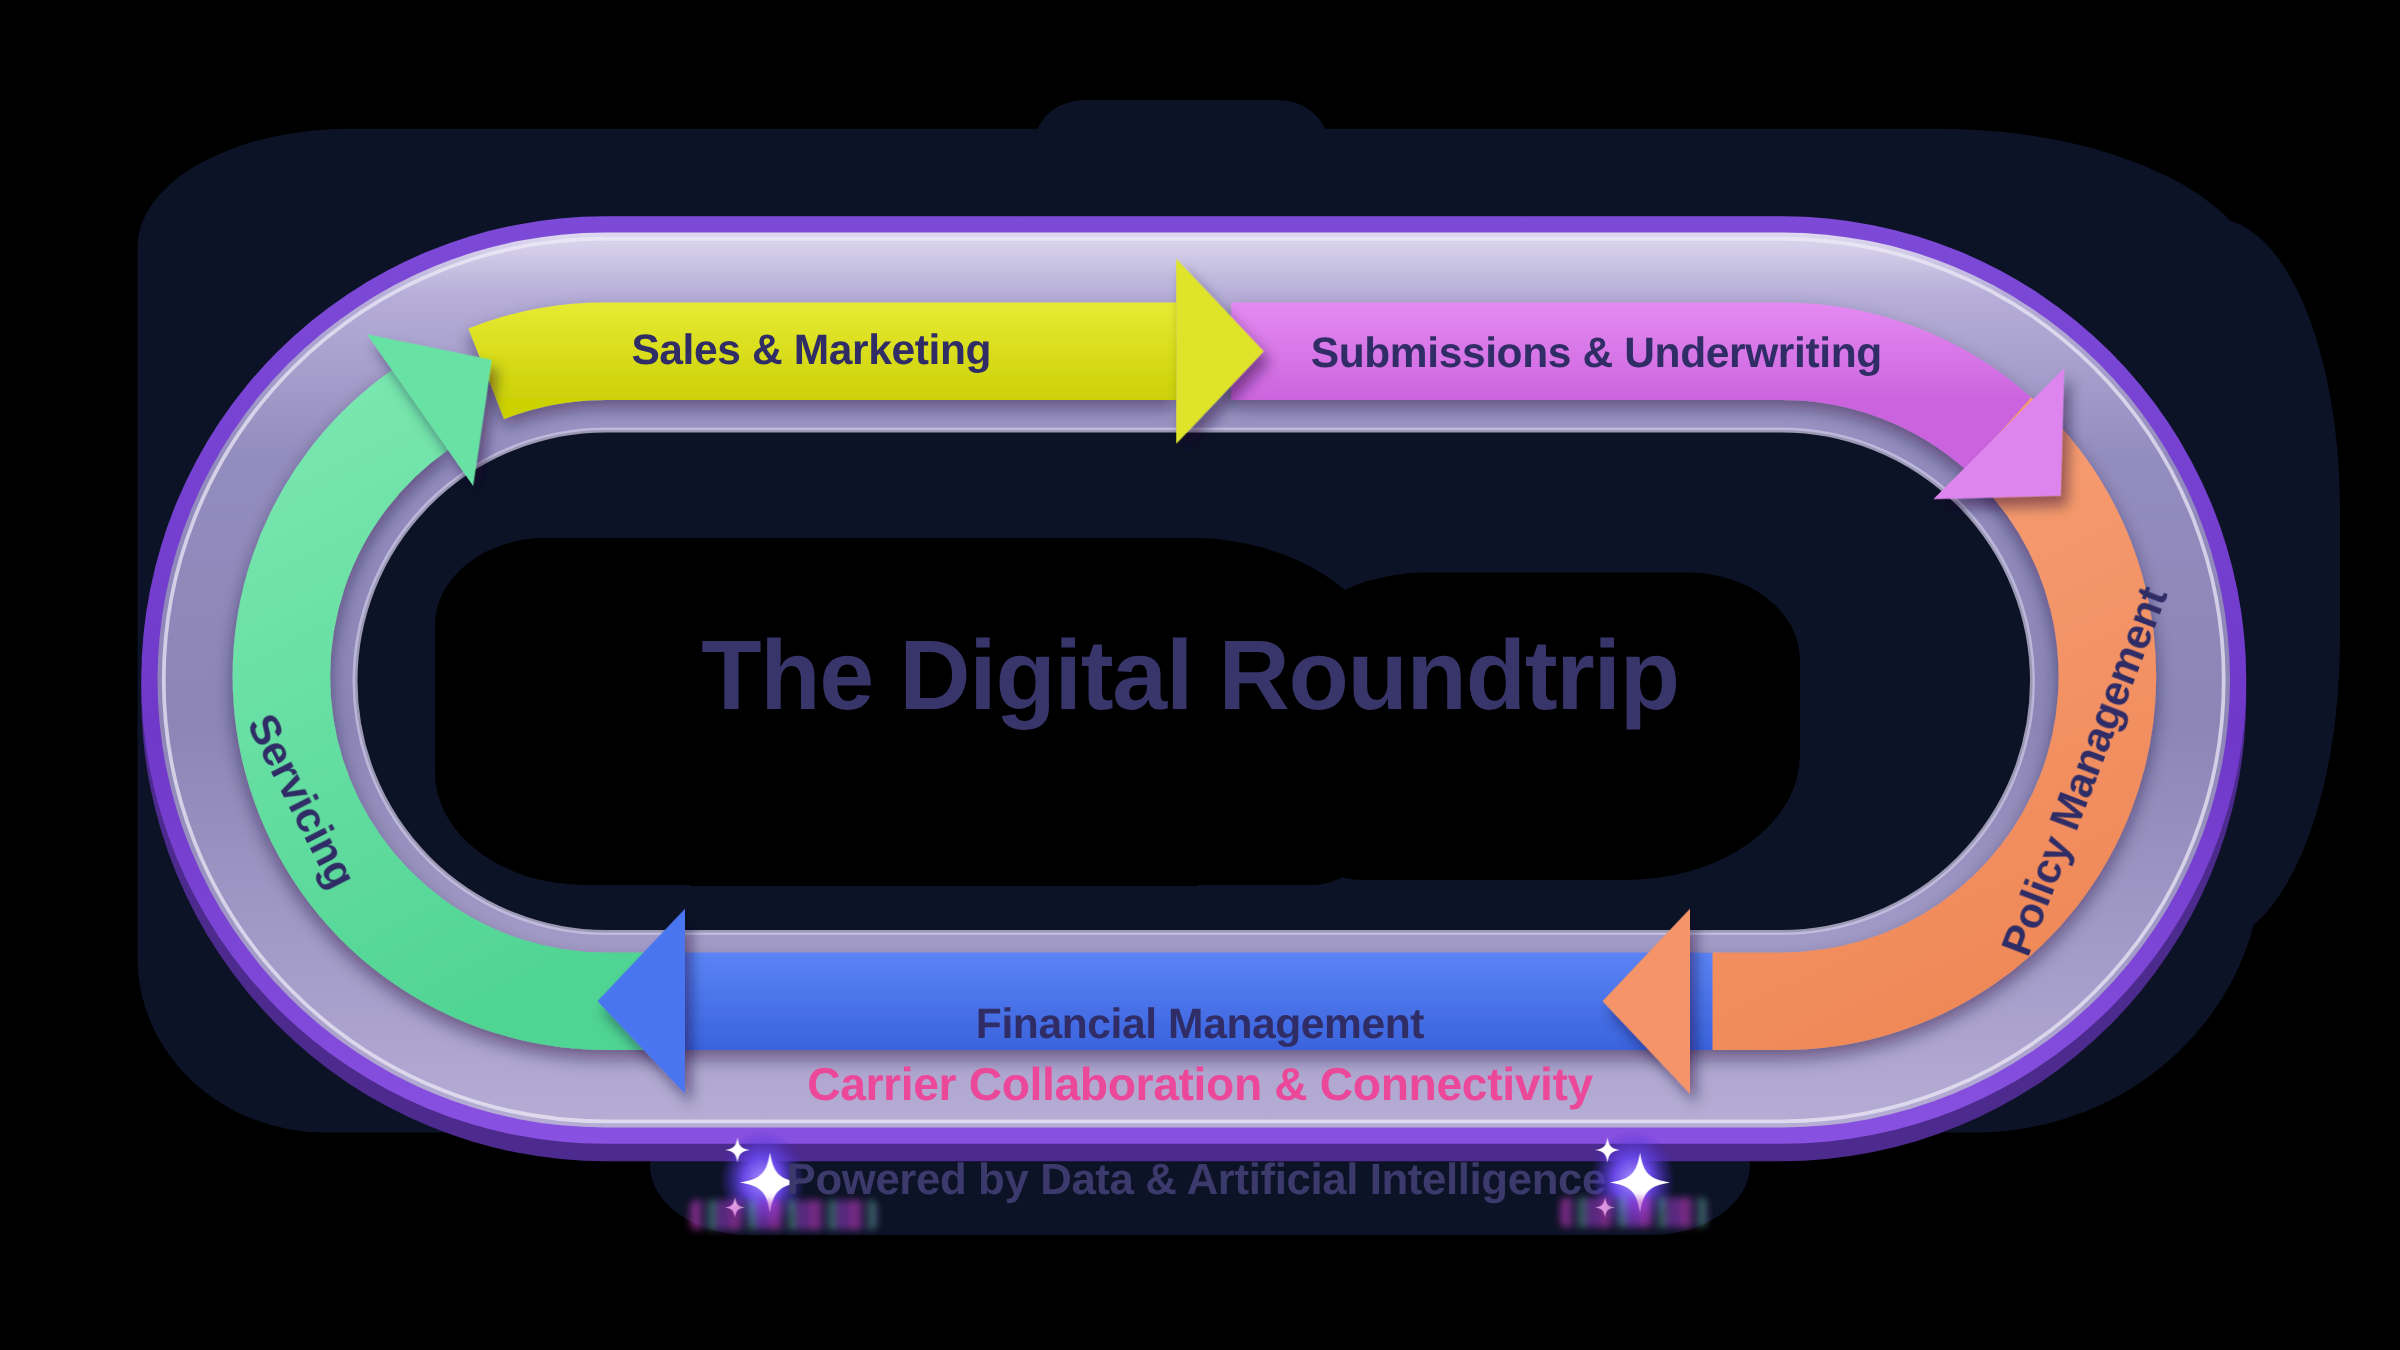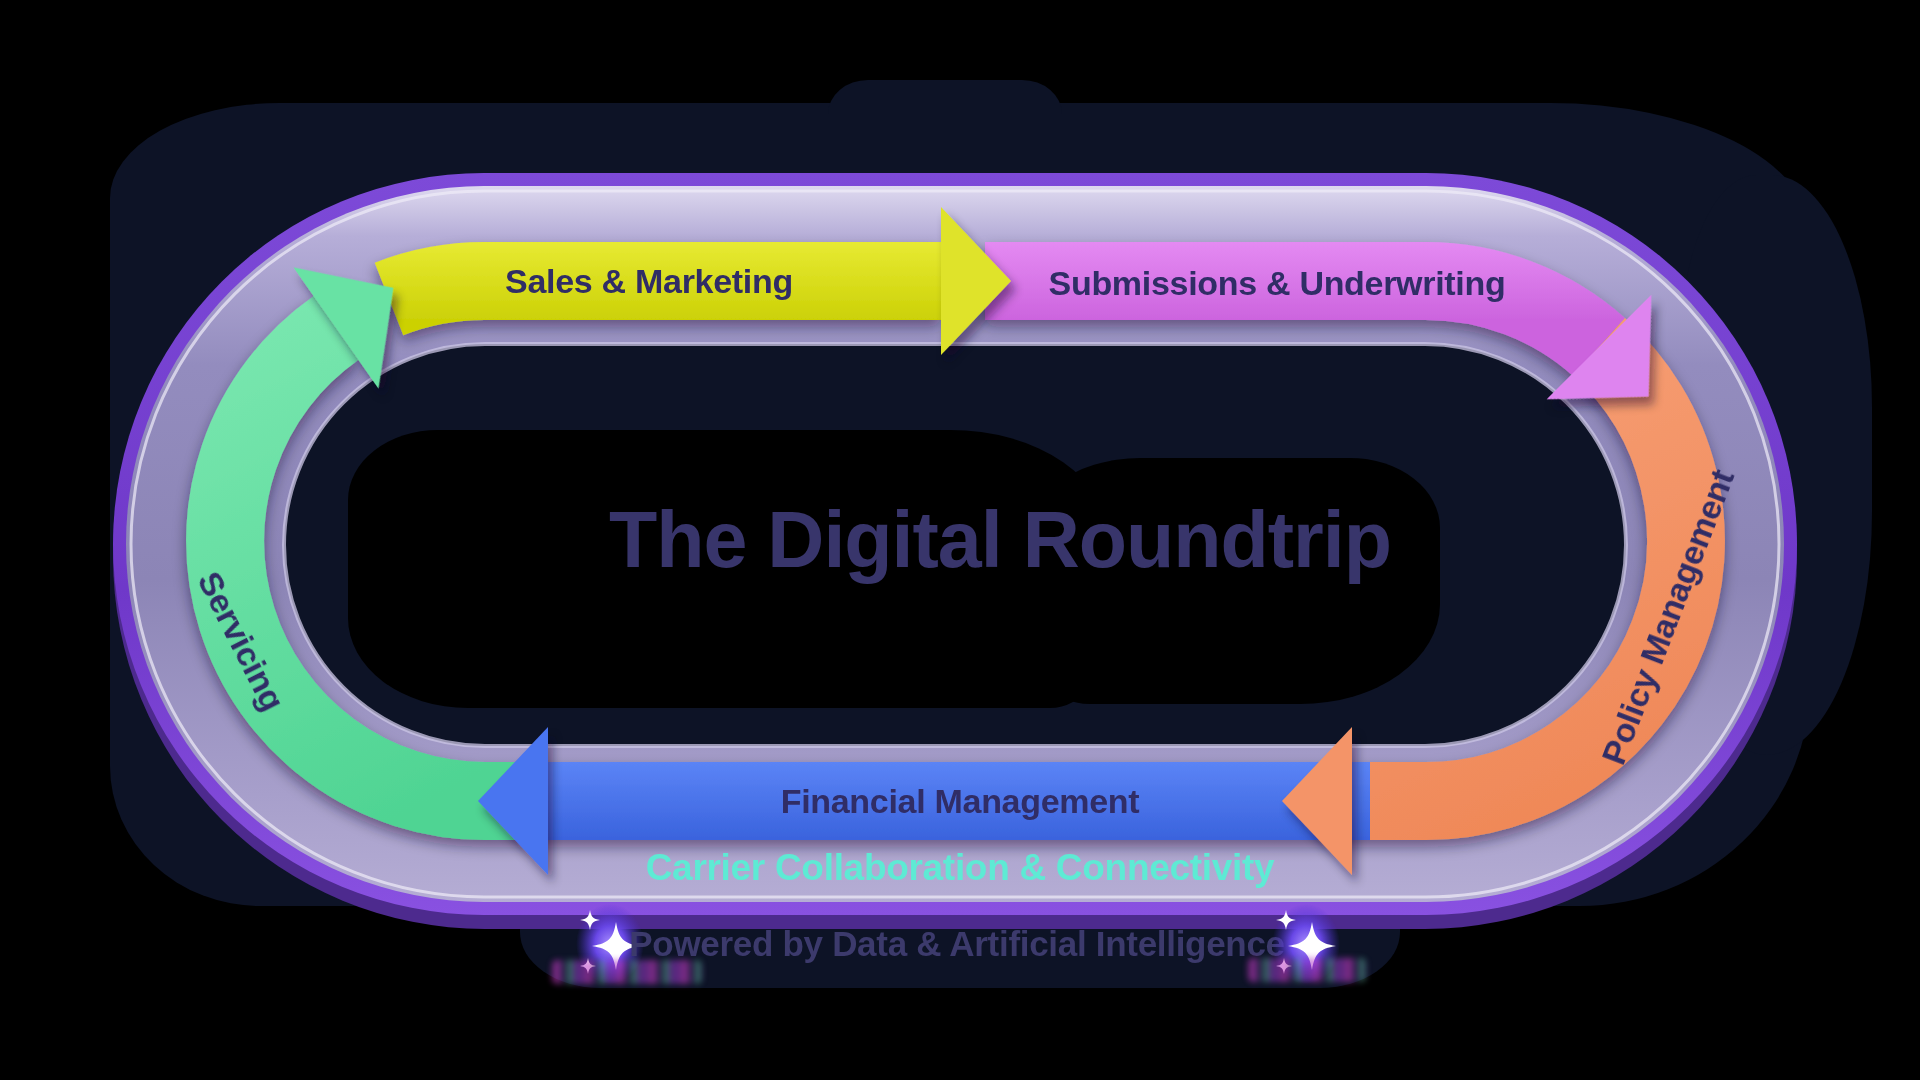--- a/index.html
+++ b/index.html
@@ -21,29 +21,29 @@
   .blob-title-b{ left:1020px; top:458px; width:420px; height:246px; background:#000;
                  border-radius:120px 90px 140px 70px / 90px 70px 100px 80px; z-index:3; }
   .track-svg { position:absolute; left:0; top:0; z-index:2; }
   .label {
     position:absolute; z-index:4; white-space:nowrap; font-weight:bold;
     color:#302d66; font-size:34px; letter-spacing:-0.3px;
     transform:translate(-50%,-50%);
   }
   .label-sales        { left:649px;  top:281px; }
   .label-submissions  { left:1277px; top:283px; }
-  .label-financial    { left:960px;  top:801px;text-align:center; }
+  .label-financial    { left:960px;  top:820px;text-align:center; }
   .label-policy       { left:1668px; top:617px; transform:translate(-50%,-50%) rotate(-69deg); }
   .label-servicing    { left:241px;  top:641px; transform:translate(-50%,-50%) rotate(63deg); }
-  .label-carrier      { left:960px;  top:868px; font-size:37px; color:#5eead4; }
+  .label-carrier      { left:960px;  top:868px; font-size:37px; color:#ec4899; }
   .label-powered      { left:957px;  top:944px; font-size:35px; color:#3c3a6c; }
   .title {
     position:absolute; left:952px; top:497px; z-index:4; transform:translateX(-50%);
     text-align:center; font-weight:bold; font-size:79px; line-height:86px;
-    color:#38356b; letter-spacing:-1px; white-space:nowrap;margin-left:48px;
+    color:#38356b; letter-spacing:-1px; white-space:nowrap;
   }
   .sparkle { position:absolute; width:96px; height:96px; z-index:4;
              transform:translate(-50%,-50%); }
   .sparkle-left  { left:610px;  top:944px; }
   .sparkle-right { left:1306px; top:944px; }
   .artifact {
     position:absolute; z-index:4; height:24px; border-radius:5px; opacity:.65;
     filter:blur(3px);
     background:repeating-linear-gradient(90deg,
       rgba(205,62,205,.85) 0 9px, rgba(58,38,92,.85) 9px 15px,

